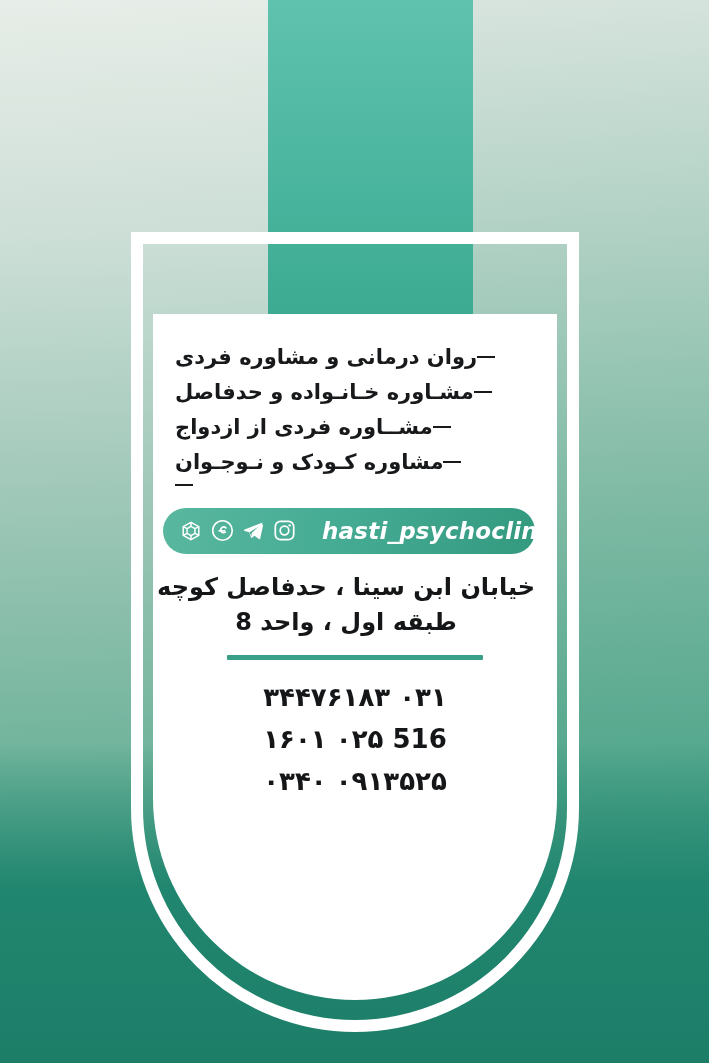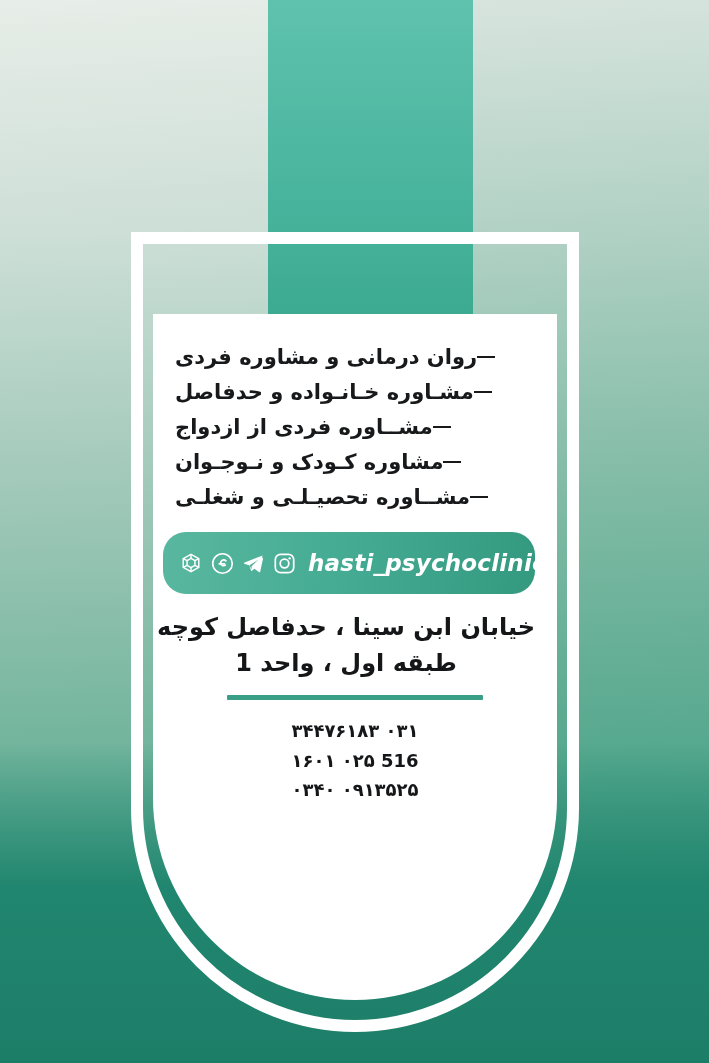--- a/index.html
+++ b/index.html
@@ -115,27 +115,27 @@
   .s-1 .txt { letter-spacing: 0.2px; }
   .s-2 .txt { letter-spacing: 1.2px; }
   .s-3 .txt { letter-spacing: 1.6px; }
   .s-4 .txt { letter-spacing: 1.6px; }
   .s-5 .txt { letter-spacing: 1.4px; }
 
   
   .social-pill {
     margin: 18px auto 0 auto;
     width: 372px;
-    height: 62px;
+    height: 46px;
     border-radius: 23px;
     background: linear-gradient(95deg, #59b79f 0%, #45ab93 48%, #33997f 100%);
     display: flex;
     flex-direction: row;
     align-items: center;
-    gap: 8px;
+    gap: 22px;
     padding: 0 16px;
     box-sizing: border-box;
     direction: ltr;
   }
   .social-icons {
     display: flex;
     flex-direction: row;
     align-items: center;
     gap: 7px;
   }
@@ -181,21 +181,21 @@
   }
 
   
   .phones {
     margin-top: 16px;
     text-align: center;
     direction: rtl;
   }
   .phones .ph {
     display: block;
-    font-size: 18px;
+    font-size: 26px;
     font-weight: bold;
     color: #141618;
     letter-spacing: 2px;
     line-height: 1.62;
     white-space: nowrap;
   }
 </style>
 </head>
 <body>
 
@@ -222,21 +222,20 @@
       </li>
       <li class="s-3">
         <span class="txt">مشــاوره فردی از ازدواج</span>
         <span class="dash"></span>
       </li>
       <li class="s-4">
         <span class="txt">مشاوره کـودک و نـوجـوان</span>
         <span class="dash"></span>
       </li>
       <li class="s-5">
-        <span class="txt">مشــاوره تحصیـلـی و شغلـی</span>
         <span class="dash"></span>
       </li>
     </ul>
 
     <div class="social-pill">
       <div class="social-icons">
         <span class="ic">
           <svg width="22" height="22" viewBox="0 0 24 24" fill="none" stroke="#ffffff" stroke-width="1.6">
             <polygon points="12,2.5 20.5,7.2 20.5,16.8 12,21.5 3.5,16.8 3.5,7.2"></polygon>
             <polygon points="12,7 16.3,9.5 16.3,14.5 12,17 7.7,14.5 7.7,9.5"></polygon>
@@ -267,21 +266,21 @@
             <circle cx="12" cy="12" r="4.5" fill="none" stroke="#ffffff" stroke-width="1.8"></circle>
             <circle cx="17.4" cy="6.6" r="1.25" fill="#ffffff"></circle>
           </svg>
         </span>
       </div>
       <span class="handle">hasti_psychoclinic</span>
     </div>
 
     <div class="address">
       <span class="ln ln-1">خیابان ابن سینا ، حدفاصل کوچه</span>
-      <span class="ln ln-3">طبقه اول ، واحد 1</span>
+      <span class="ln ln-3">طبقه اول ، واحد 8</span>
     </div>
 
     <div class="divider"></div>
 
     <div class="phones">
       <span class="ph">۰۳۱ ۳۴۴۷۶۱۸۳</span>
       <span class="ph">516 ۰۲۵ ۱۶۰۱</span>
       <span class="ph">۰۹۱۳۵۲۵ ۰۳۴۰</span>
     </div>
 

